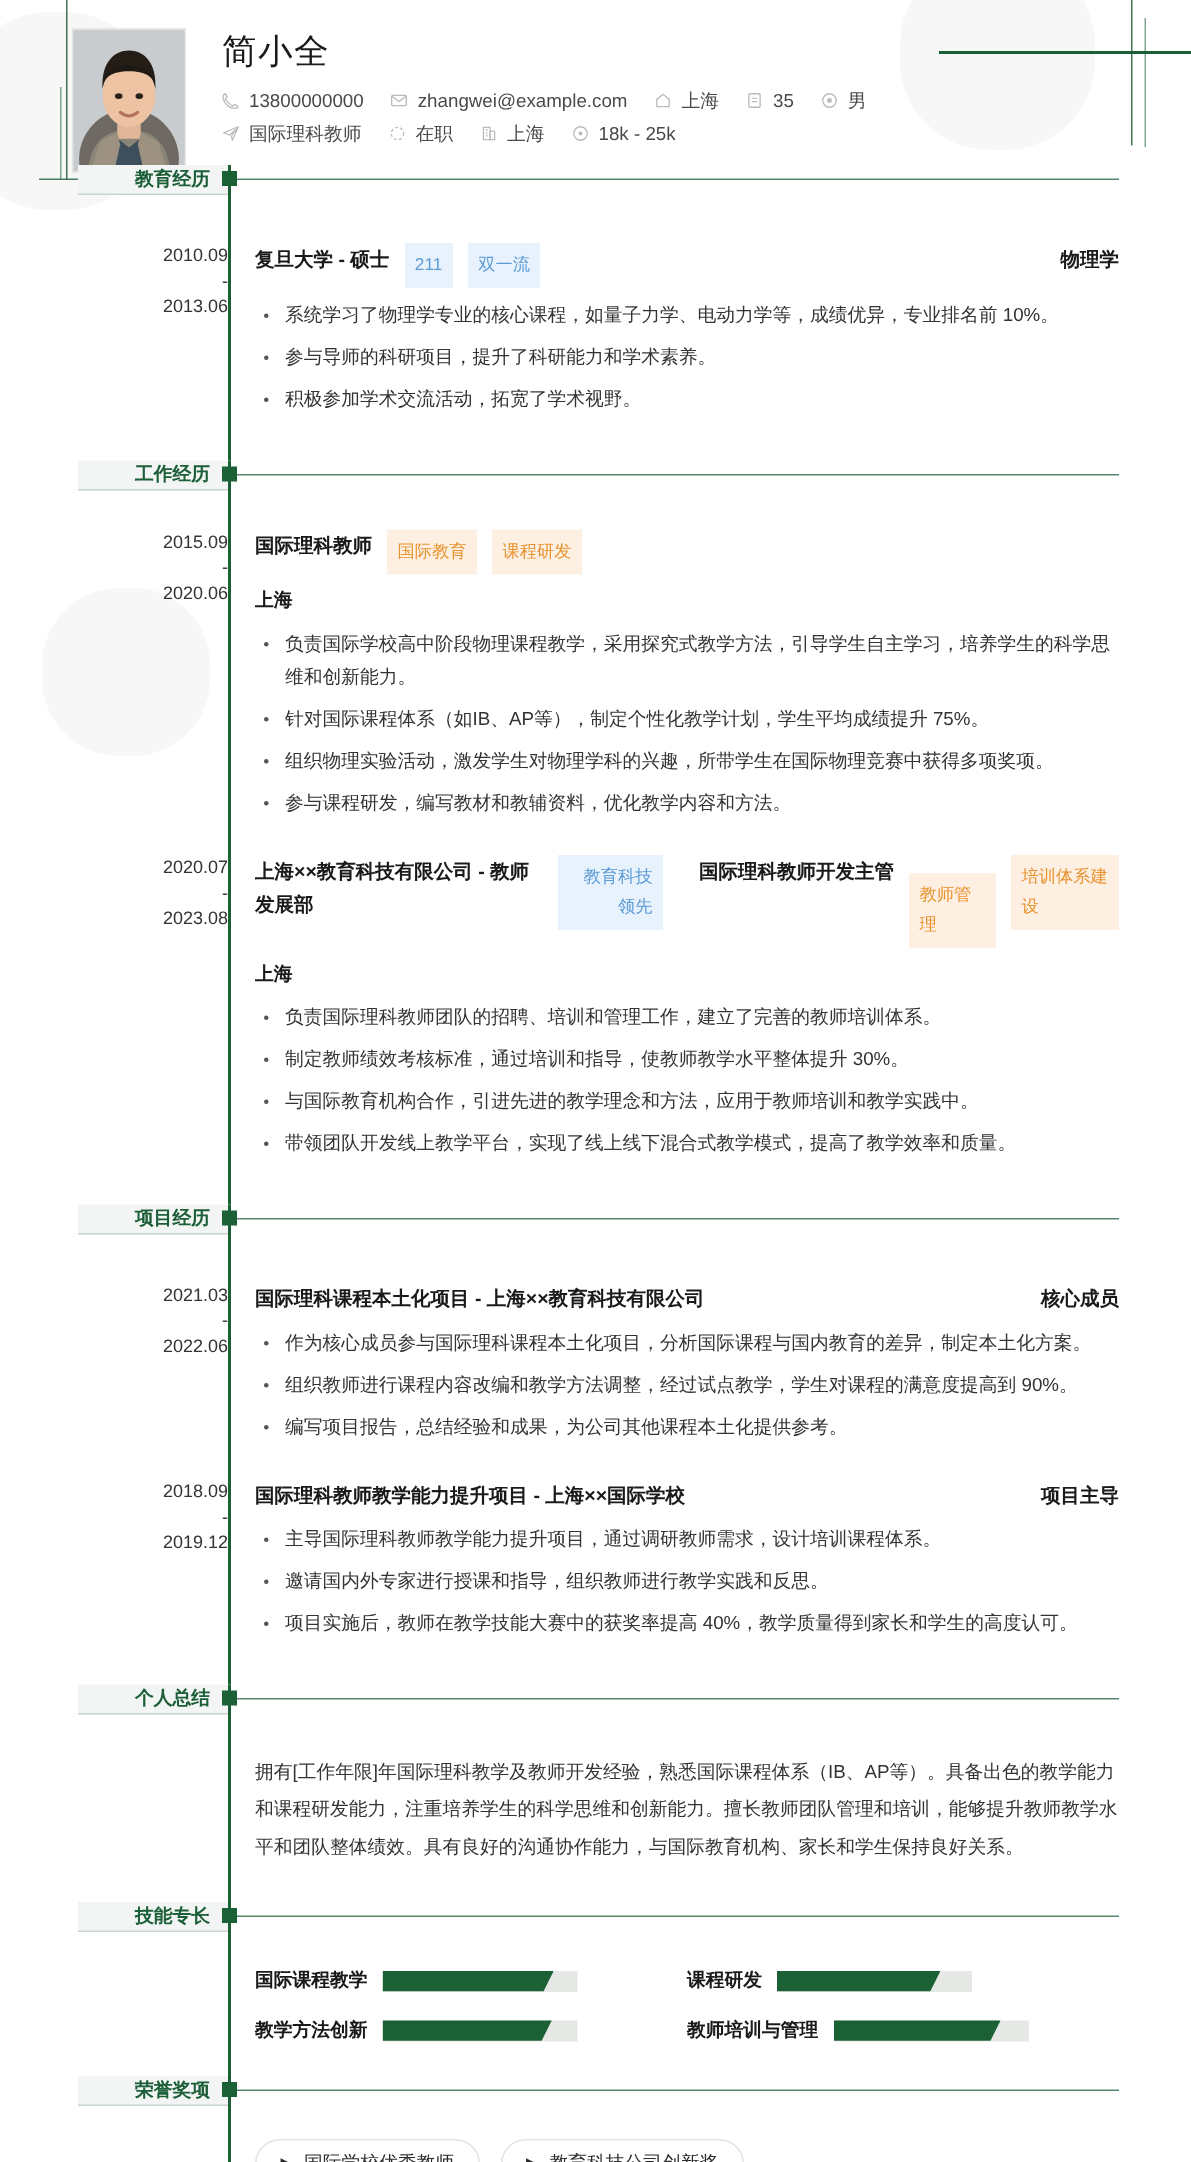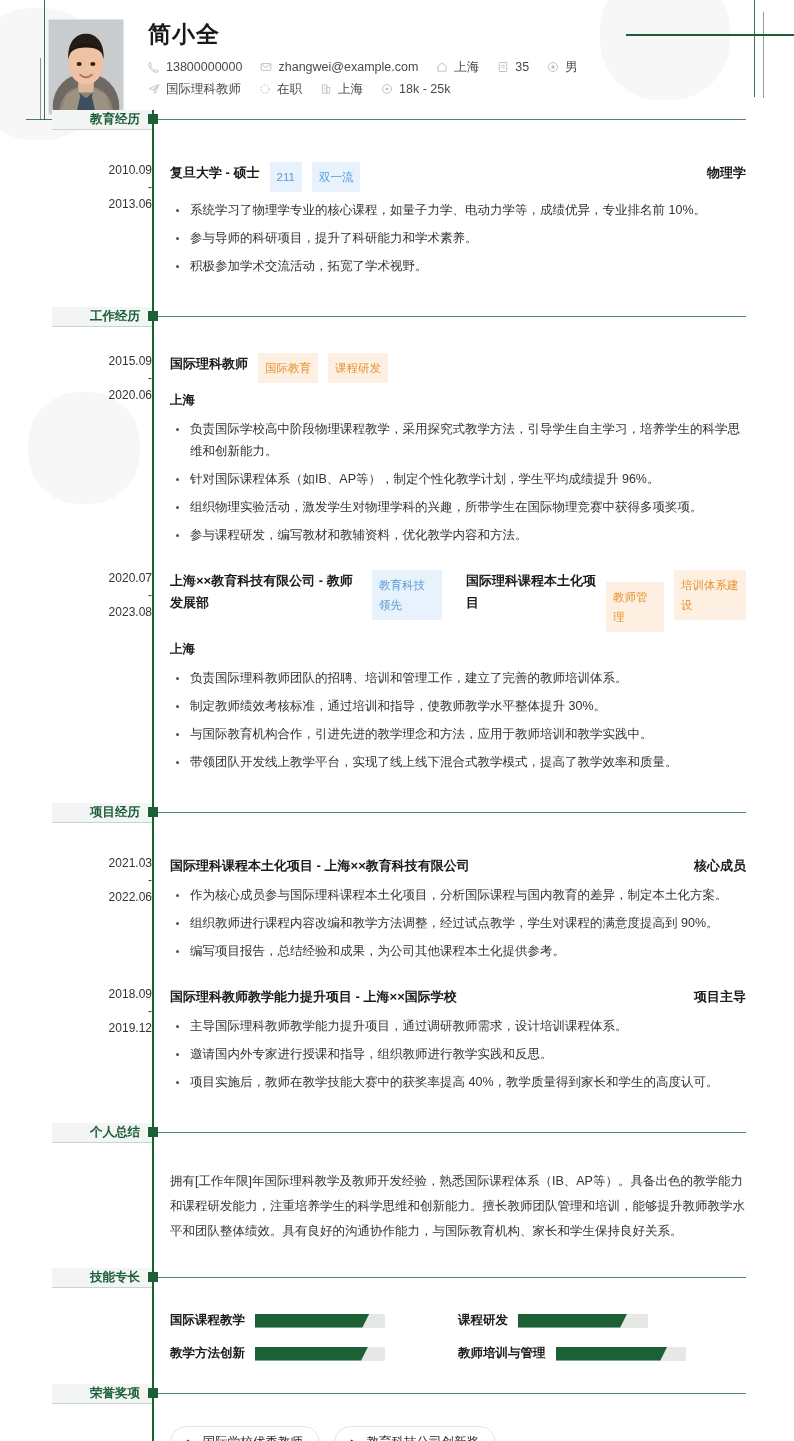--- a/index.html
+++ b/index.html
@@ -31,21 +31,21 @@
   
   .header { position: relative; z-index: 2; padding: 19px 0 0 0; height: 110px; }
   .photo {
     position: absolute; left: 48px; top: 19px; width: 76px; height: 96px;
     border: 1px solid #e4e4e4; overflow: hidden; background: #cfd2d4;
   }
   .photo svg { display: block; width: 100%; height: 100%; }
 
   .hd-body { margin-left: 148px; padding-right: 50px; }
   .name {
-    font-size: 23px; font-weight: 700; color: #1a1a1a;
+    font-size: 23px; font-weight: 400; color: #1a1a1a;
     letter-spacing: 1px; line-height: 30px; margin-bottom: 7px;
   }
   .meta-row {
     display: flex; flex-wrap: wrap; align-items: center;
     font-size: 12.5px; color: #4a4a4a; line-height: 22px;
   }
   .meta-item { display: flex; align-items: center; margin-right: 18px; white-space: nowrap; }
   .meta-item .ic { margin-right: 6px; display: inline-flex; color: #b9bcbe; }
   .meta-item .ic svg { display: block; }
 
@@ -306,39 +306,39 @@
         <div class="entry-head">
           <div class="eh-right" style="flex:0 0 auto;">
             <span class="eh-title">国际理科教师</span>
             <span class="tag tag-orange">国际教育</span>
             <span class="tag tag-orange">课程研发</span>
           </div>
         </div>
         <div class="sub-loc">上海</div>
         <ul class="bullets">
           <li>负责国际学校高中阶段物理课程教学，采用探究式教学方法，引导学生自主学习，培养学生的科学思维和创新能力。</li>
-          <li>针对国际课程体系（如IB、AP等），制定个性化教学计划，学生平均成绩提升 96%。</li>
+          <li>针对国际课程体系（如IB、AP等），制定个性化教学计划，学生平均成绩提升 75%。</li>
           <li>组织物理实验活动，激发学生对物理学科的兴趣，所带学生在国际物理竞赛中获得多项奖项。</li>
           <li>参与课程研发，编写教材和教辅资料，优化教学内容和方法。</li>
         </ul>
       </div>
 
       <div class="sp18"></div>
 
       <div class="entry">
         <div class="dates" style="white-space:pre-line">2020.07
 -
 2023.08</div>
         <div class="entry-head">
           <div class="eh-left" style="flex:0 1 auto;">
             <span class="eh-title" style="max-width:192px;display:inline-block;">上海××教育科技有限公司 - 教师发展部</span>
-            <span class="tag tag-blue" style="width:70px;">教育科技领先</span>
+            <span class="tag tag-blue" style="width:70px;text-align:right;">教育科技领先</span>
           </div>
           <div class="eh-right" style="flex:0 0 auto;">
-            <span class="eh-title" style="max-width:130px;display:inline-block;">国际理科课程本土化项目</span>
+            <span class="eh-title" style="max-width:130px;display:inline-block;">国际理科教师开发主管</span>
             <span class="tag tag-orange" style="width:58px;margin-top:12px;">教师管理</span>
             <span class="tag tag-orange" style="width:72px;">培训体系建设</span>
           </div>
         </div>
         <div class="sub-loc">上海</div>
         <ul class="bullets">
           <li>负责国际理科教师团队的招聘、培训和管理工作，建立了完善的教师培训体系。</li>
           <li>制定教师绩效考核标准，通过培训和指导，使教师教学水平整体提升 30%。</li>
           <li>与国际教育机构合作，引进先进的教学理念和方法，应用于教师培训和教学实践中。</li>
           <li>带领团队开发线上教学平台，实现了线上线下混合式教学模式，提高了教学效率和质量。</li>

